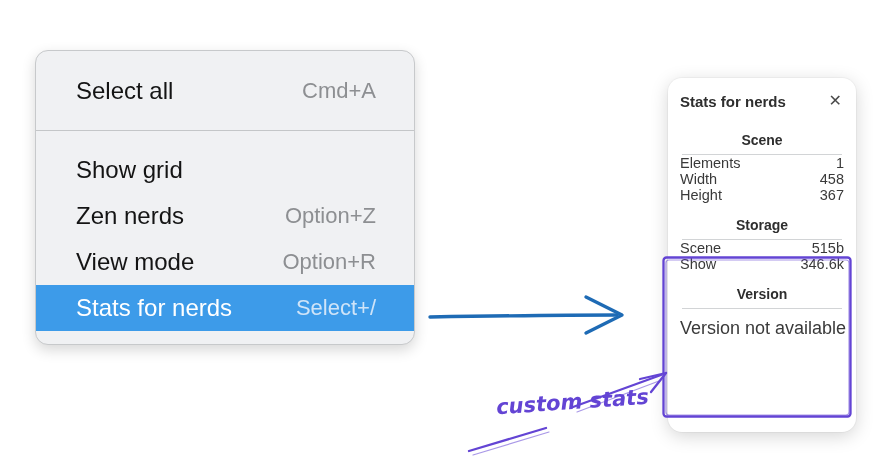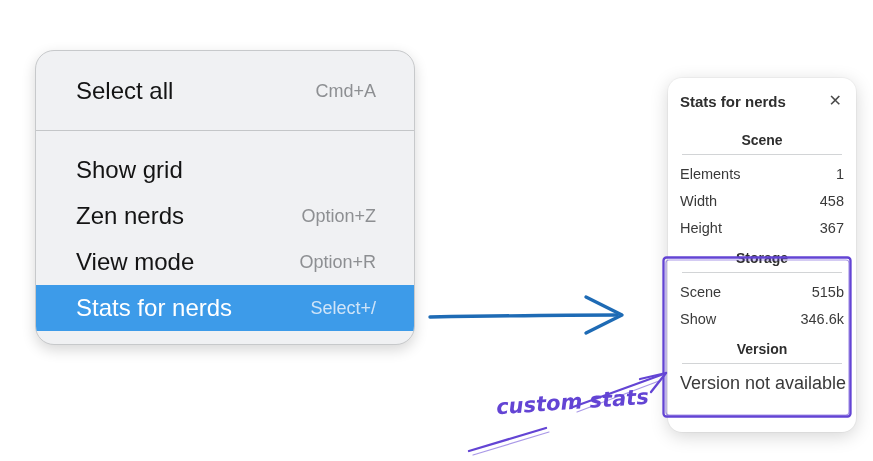--- a/index.html
+++ b/index.html
@@ -9,34 +9,34 @@
     background: #ffffff; overflow: hidden;
     font-family: "Liberation Sans", sans-serif;
   }
 
   
   .menu {
     position: absolute; left: 35px; top: 50px;
     width: 380px; height: 295px;
     background: var(--menu-bg, #f0f1f3);
     border: 1px solid #c7c9cb;
-    border-radius: 19px;
+    border-radius: 13px;
     box-shadow: 0 5px 14px rgba(0,0,0,.16);
     overflow: hidden;
   }
   .menu-group-top { padding: 14px 0 13px; }
   .menu-sep { border: none; border-top: 1px solid #c4c6c8; margin: 0; }
   .menu-group-bottom { padding: 16px 0 4px; }
   .menu-item {
     height: 46px; display: flex; align-items: center;
     justify-content: space-between; padding: 0 38px 0 40px;
     font-size: 24px; color: #141414; cursor: default;
   }
   .menu-group-top .menu-item { height: 52px; }
-  .menu-item .shortcut { color: var(--shortcut-gray, #8d8f92); font-size: 18px; }
+  .menu-item .shortcut { color: var(--shortcut-gray, #8d8f92); font-size: 22px; }
   .menu-item.highlighted { background: var(--highlight-blue, #3d9be9); color: #ffffff; }
   .menu-item.highlighted .shortcut { color: var(--highlight-shortcut, #cfe4f8); }
 
   
   .panel {
     position: absolute; left: 668px; top: 78px;
     width: 188px; height: 354px;
     background: #ffffff; border-radius: 14px;
     box-shadow: 0 4px 18px rgba(0,0,0,.17), 0 0 0 1px rgba(0,0,0,.03);
     padding: 12px 12px 10px; color: #3a3a3a;
@@ -44,21 +44,21 @@
   .panel-header { display: flex; align-items: center; justify-content: space-between; height: 22px; }
   .panel-title { font-weight: bold; font-size: 15px; color: #2e2e2e; white-space: nowrap; }
   .close-btn {
     background: none; border: none; padding: 0 2px; margin: 0;
     font-size: 16px; line-height: 16px; color: #4a4a4a; cursor: pointer;
     font-family: "Liberation Sans", sans-serif;
   }
   .sec-heading { text-align: center; font-weight: bold; font-size: 14px; color: #2e2e2e; margin-top: 20px; }
   .sec-heading.tight { margin-top: 14px; }
   .divider { border: none; border-top: 1px solid #d2d4d6; margin: 6px 2px 0; }
-  .stat-row { display: flex; justify-content: space-between; font-size: 14.5px; margin-top: 11px; }
+  .stat-row { display: flex; justify-content: space-between; font-size: 14.5px; }
   .stat-row .v { text-align: right; }
   .note { font-size: 18px; margin-top: 9px; white-space: nowrap; }
 
   
   .overlay { position: absolute; left: 0; top: 0; width: 873px; height: 461px; pointer-events: none; }
   .flow-arrow { stroke: var(--flow-arrow-blue, #1e6bb5); stroke-width: 3.4; fill: none; stroke-linecap: round; stroke-linejoin: round; }
   .purple { stroke: var(--annotation-purple, #6344d4); fill: none; stroke-linecap: round; stroke-linejoin: round; }
   .purple.main { stroke-width: 2.3; }
   .purple.echo { stroke-width: 1.2; opacity: .55; }
   .annotation-label {

